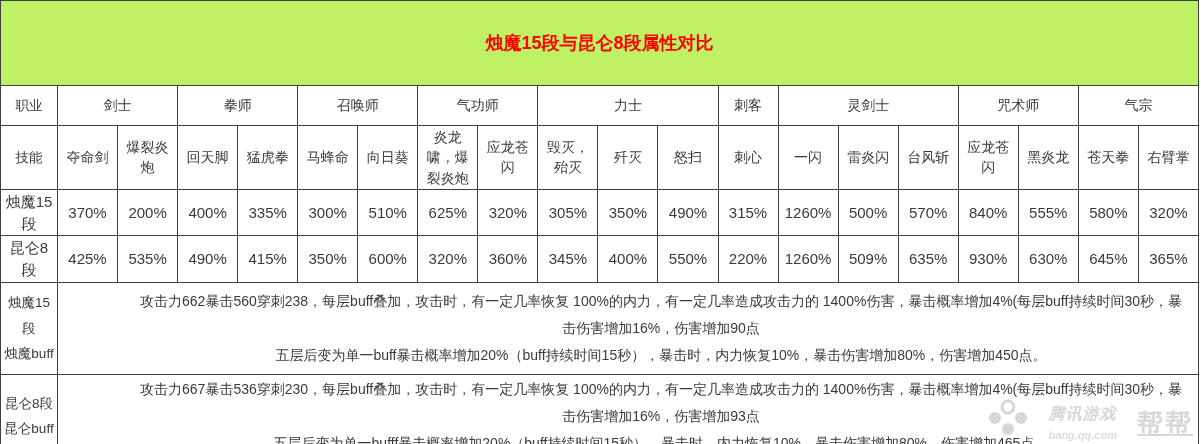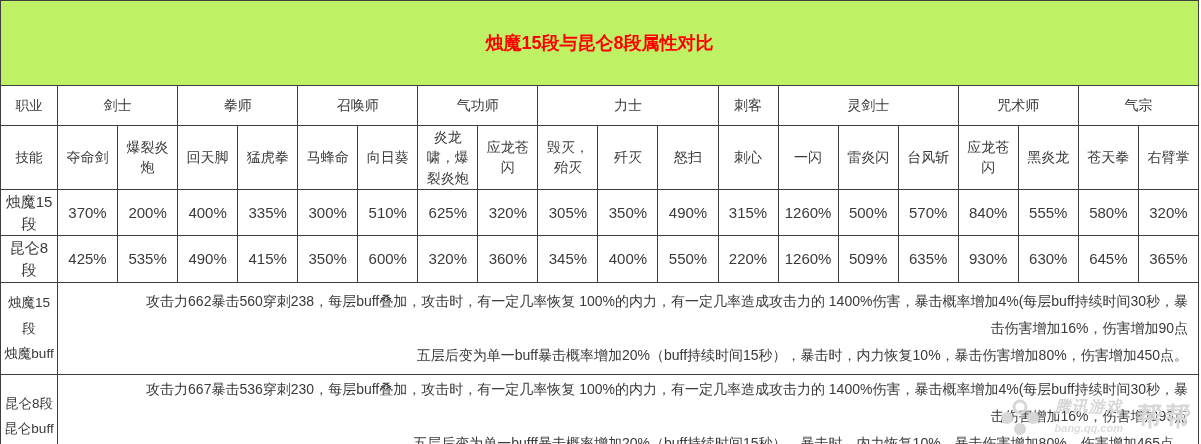--- a/index.html
+++ b/index.html
@@ -28,34 +28,34 @@
   }
   tr.prof-row{height:40px;}
   tr.skill-row{height:56px;}
   tr.val-row{height:45px;}
   tr.val-row td{font-size:15px;}
   tr.buff-row-1{height:92px;}
   tr.buff-row-2{height:81px;}
   td.row-label{font-size:13.5px;}
   td.buff-label{font-size:13.5px;line-height:1.9;}
   td.buff-text{
-    text-align:right;
+    text-align:center;
     padding-left:76px;padding-right:10px;
     font-size:14px;line-height:27px;
   }
   
   .watermark{
     position:absolute;right:8px;bottom:3px;
-    display:flex;align-items:flex-start;gap:14px;
+    display:flex;align-items:flex-end;gap:20px;
     color:#d7d7d7;user-select:none;pointer-events:none;
   }
   .wm-txtcol{display:flex;flex-direction:column;align-items:flex-start;line-height:1;}
   .wm-brand{font-size:16px;font-weight:bold;font-style:italic;letter-spacing:1px;color:#d7d7d7;}
   .wm-url{font-size:11px;font-weight:bold;font-style:italic;color:#dcdcdc;margin-top:8px;}
-  .wm-bang{font-size:26px;font-weight:bold;letter-spacing:2px;color:#d7d7d7;}
+  .wm-bang{font-size:26px;font-weight:bold;letter-spacing:2px;color:#d7d7d7;text-decoration:underline;}
 </style>
 </head>
 <body>
 
 <table>
   <colgroup>
     <col style="width:57px">
     <col>
       <col>
       <col>

